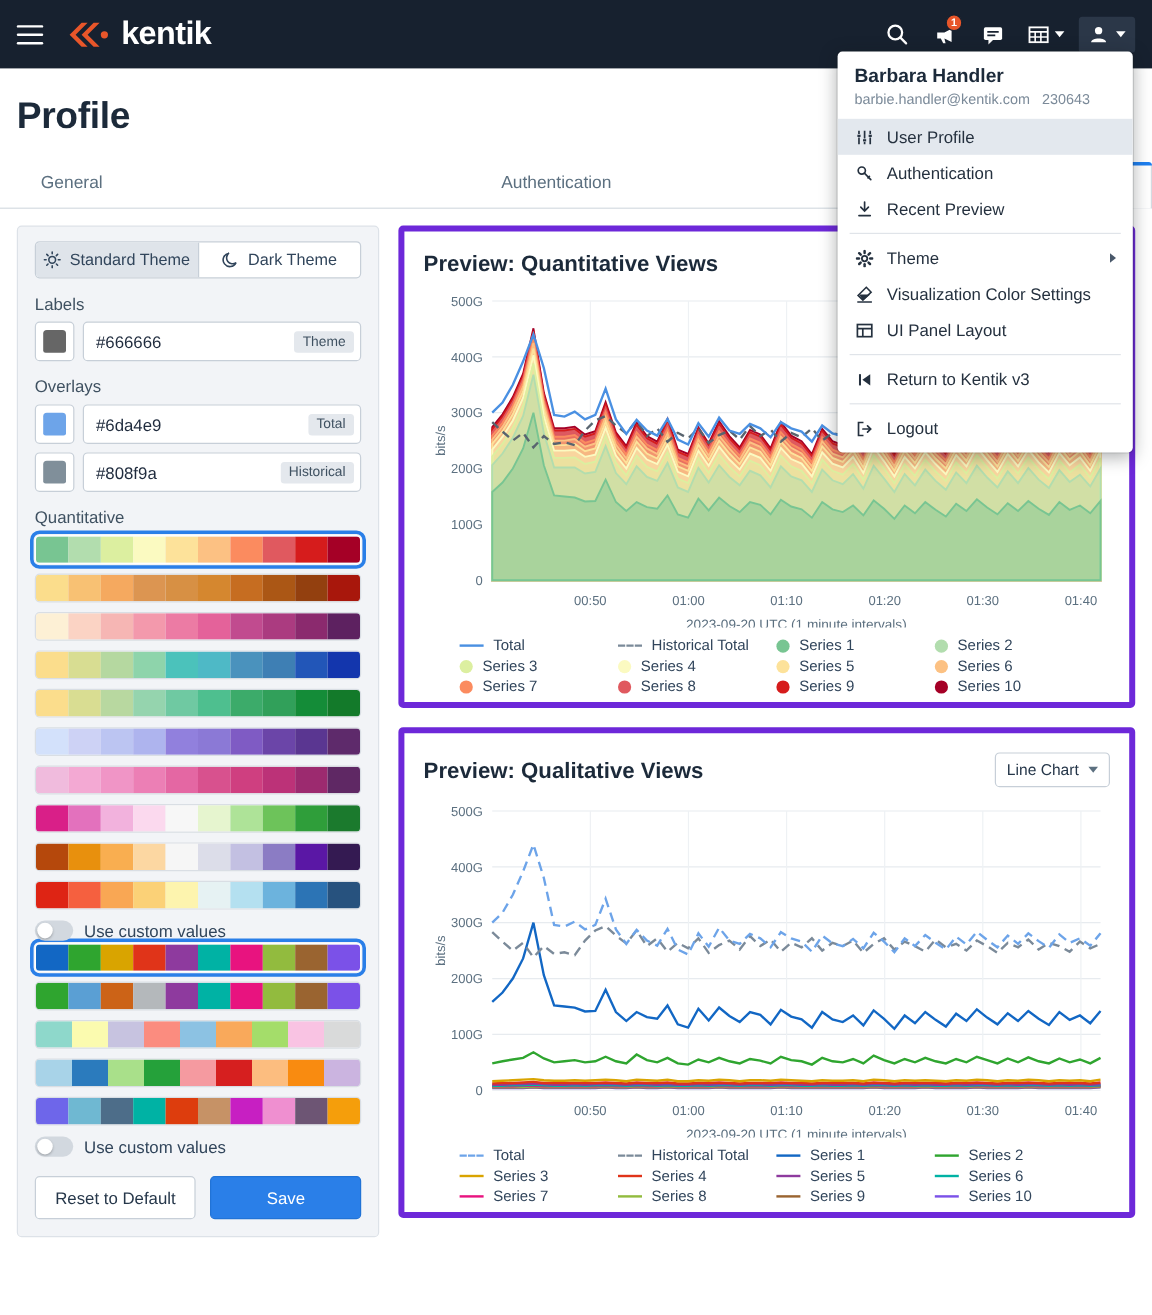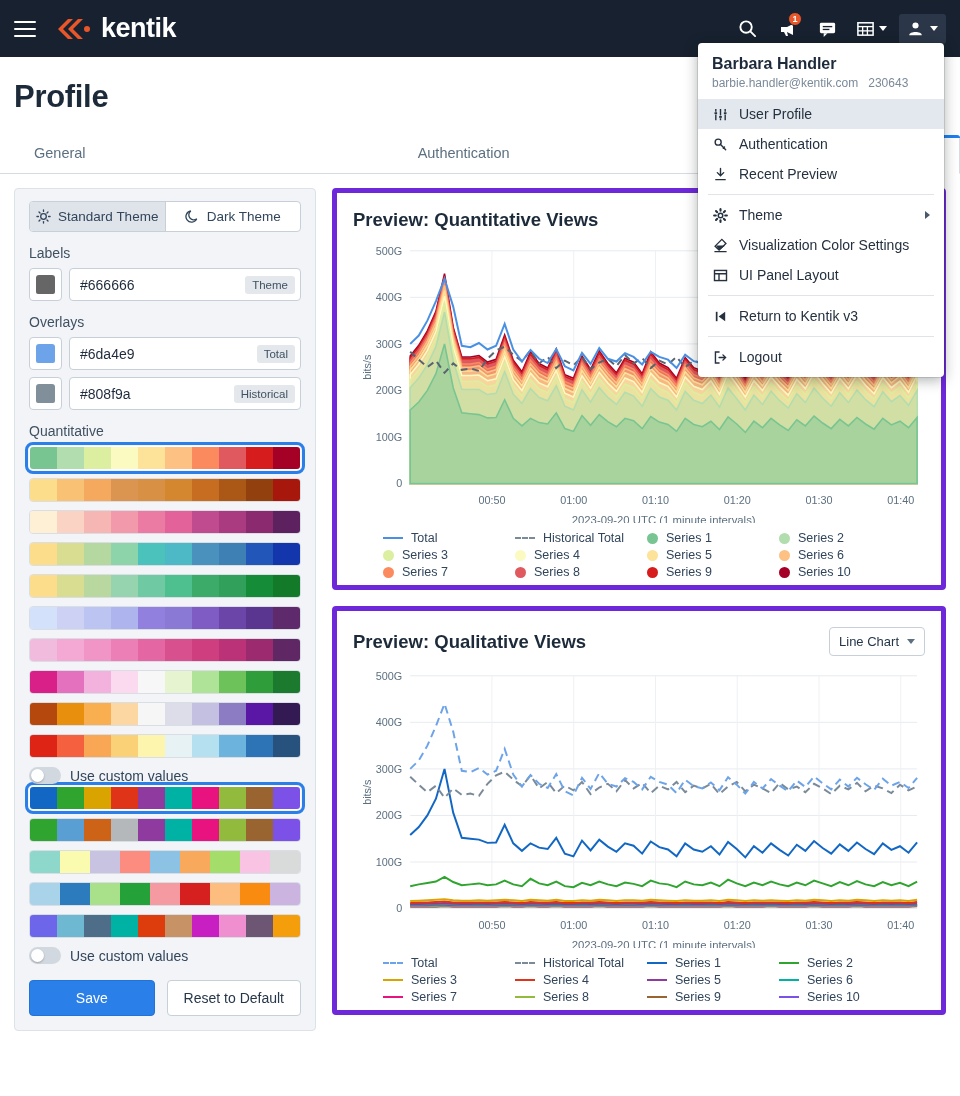--- a/index.html
+++ b/index.html
@@ -444,22 +444,22 @@
           <i style="background: rgb(245, 158, 11);"></i>
         </div>
       </div>
 
     <div class="switch-row">
       <div class="switch"></div>
       <span class="switch-label">Use custom values</span>
     </div>
 
     <div class="btn-row">
+      <div class="btn btn-default">Reset to Default</div>
       <div class="btn btn-primary">Save</div>
-      <div class="btn btn-default">Reset to Default</div>
     </div>
   </div>
 
   <div class="previews">
 
     <div class="card">
       <div class="card-head">
         <div class="card-title">Preview: Quantitative Views</div>
       </div>
       <div class="chartwrap">

